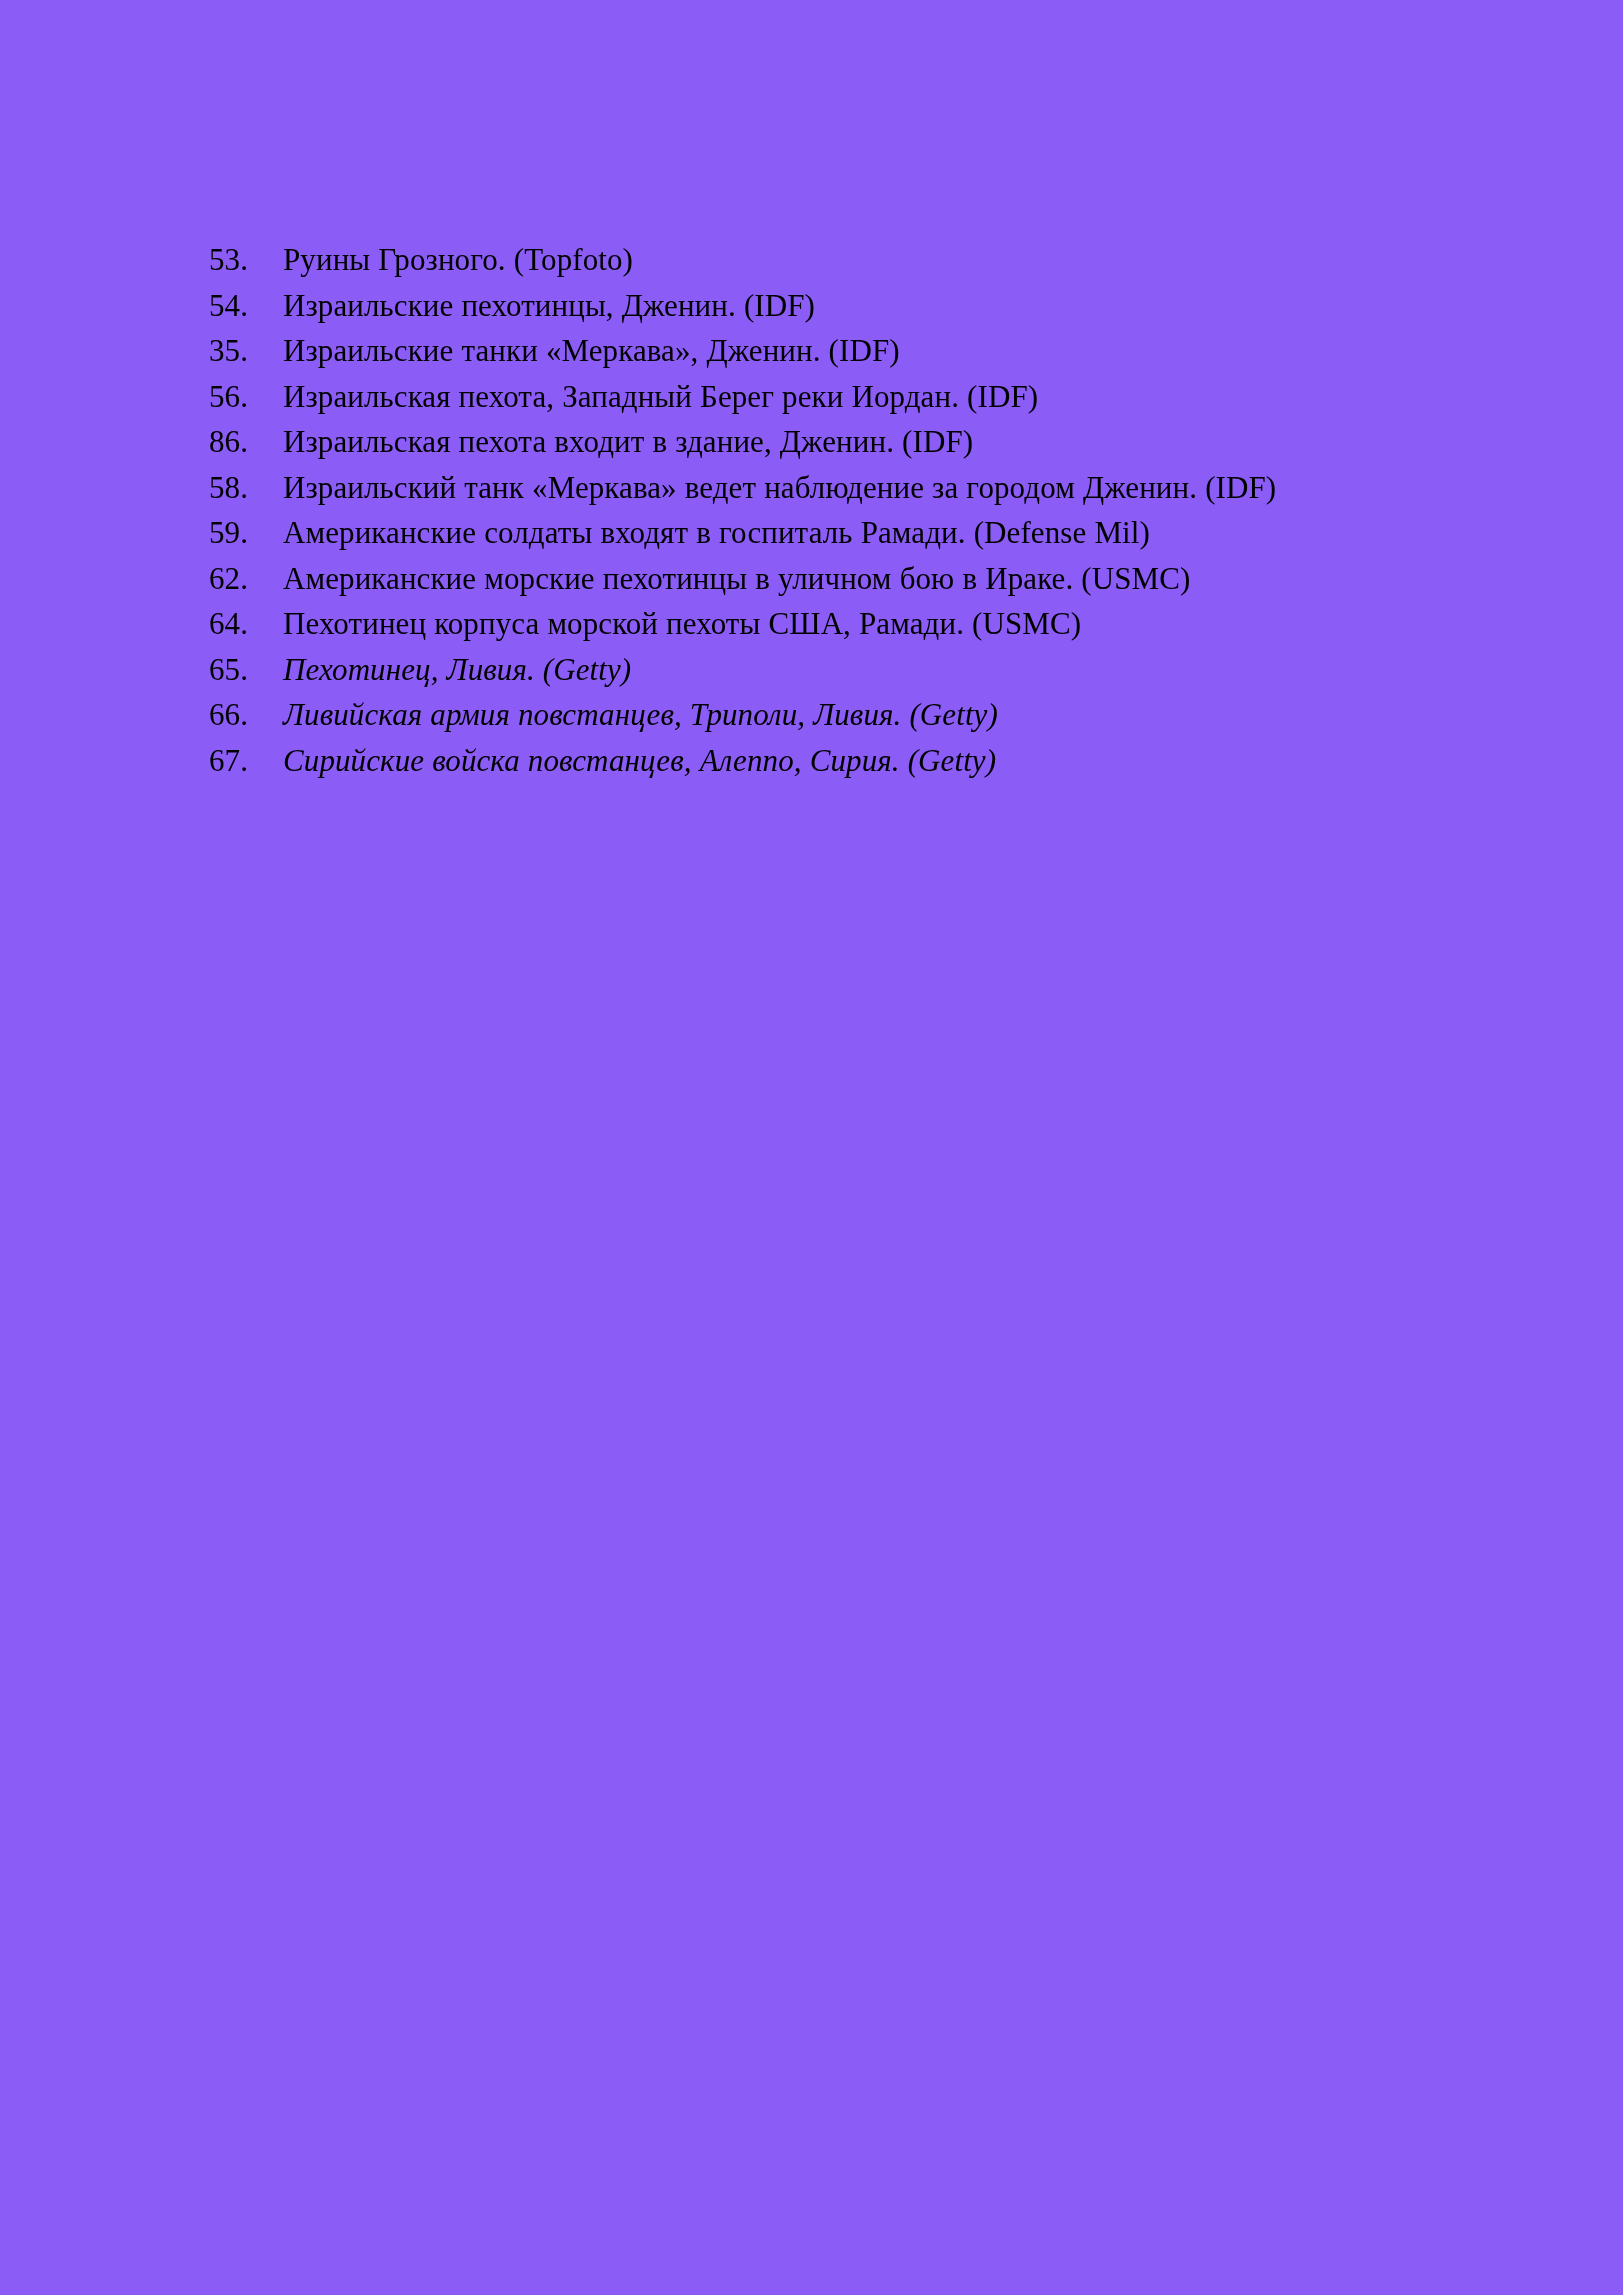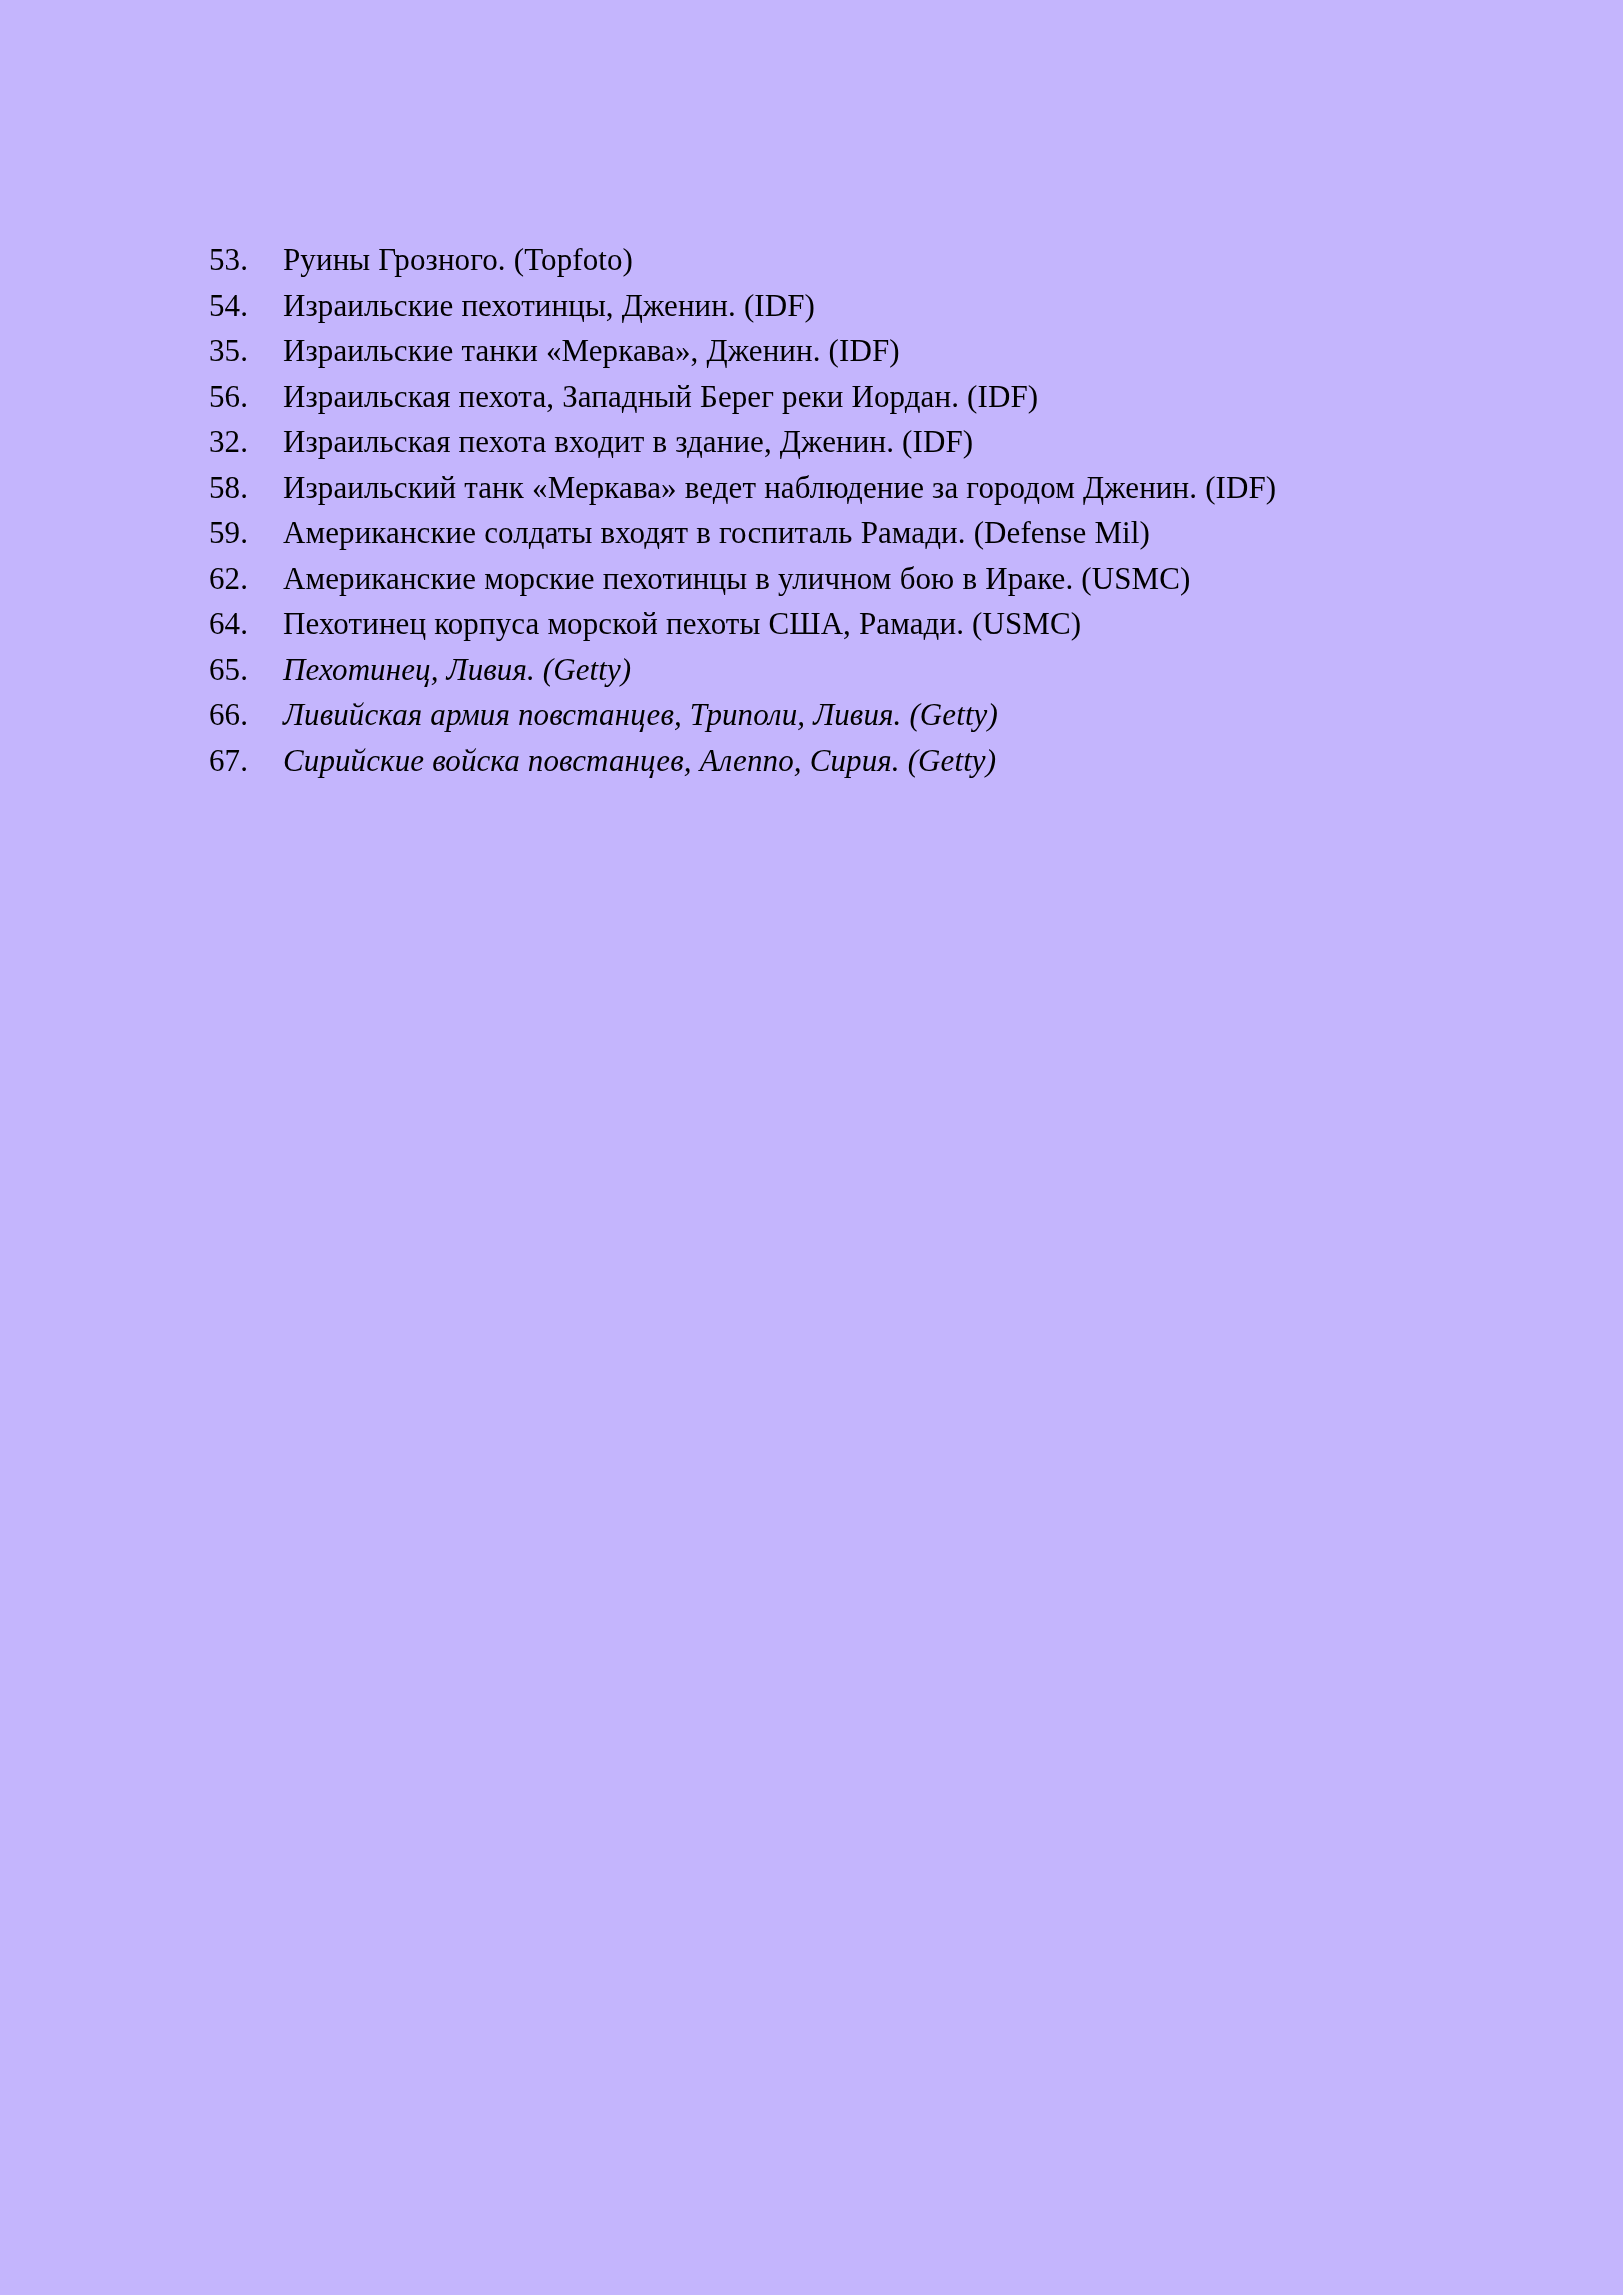--- a/index.html
+++ b/index.html
@@ -4,21 +4,21 @@
 <style>
   html, body {
     margin: 0;
     padding: 0;
     background: #ffffff;
   }
   .page {
     position: relative;
     width: 1624px;
     height: 2296px;
-    background: #c4b5fd;
+    background: #8b5cf6;
     margin: 0 auto;
     overflow: hidden;
   }
   .caption-list {
     position: absolute;
     left: 209px;
     top: 237px;
     width: 1221px;
     list-style: none;
     margin: 0;
@@ -71,21 +71,21 @@
       </li>
       <li class="caption-item">
         <span class="caption-num">35.</span>
         <span class="caption-text">Израильские танки «Меркава», Дженин. (IDF)</span>
       </li>
       <li class="caption-item">
         <span class="caption-num">56.</span>
         <span class="caption-text">Израильская пехота, Западный Берег реки Иордан. (IDF)</span>
       </li>
       <li class="caption-item">
-        <span class="caption-num">32.</span>
+        <span class="caption-num">86.</span>
         <span class="caption-text">Израильская пехота входит в здание, Дженин. (IDF)</span>
       </li>
       <li class="caption-item wrap">
         <span class="caption-num">58.</span>
         <span class="caption-text">Израильский танк «Меркава» ведет наблюдение за городом Дженин. (IDF)</span>
       </li>
       <li class="caption-item wrap">
         <span class="caption-num">59.</span>
         <span class="caption-text">Американские солдаты входят в госпиталь Рамади. (Defense Mil)</span>
       </li>

